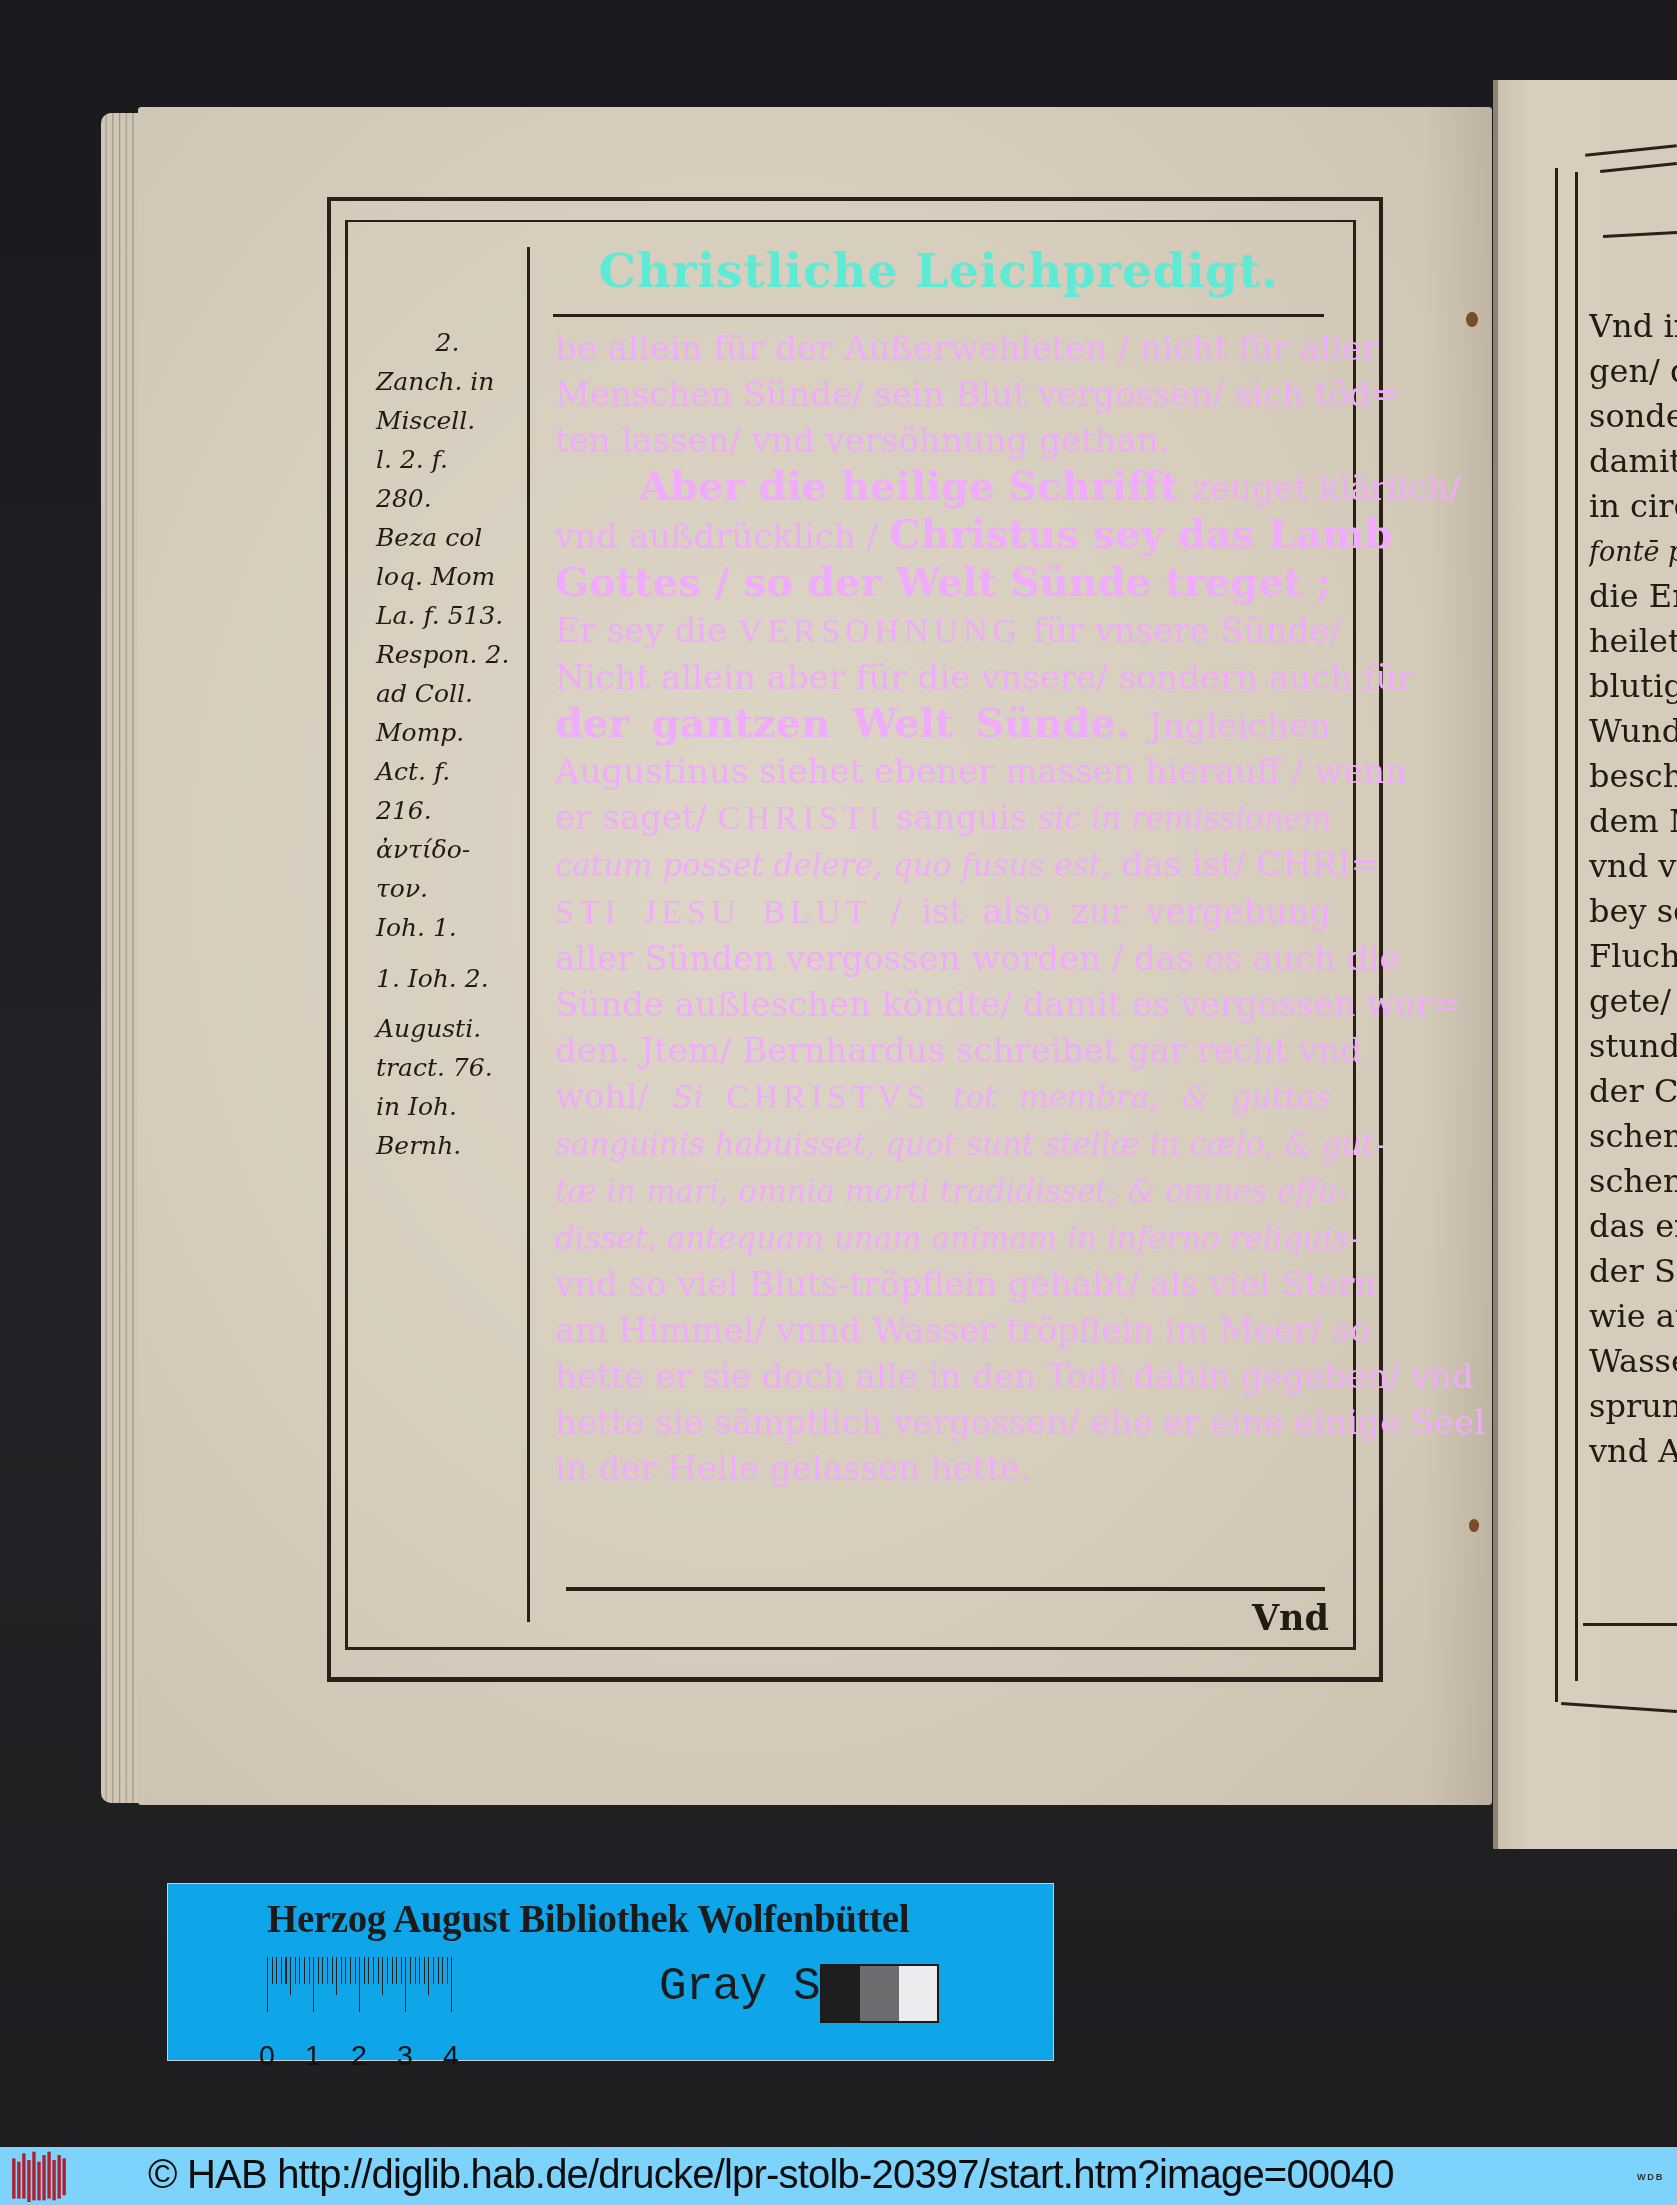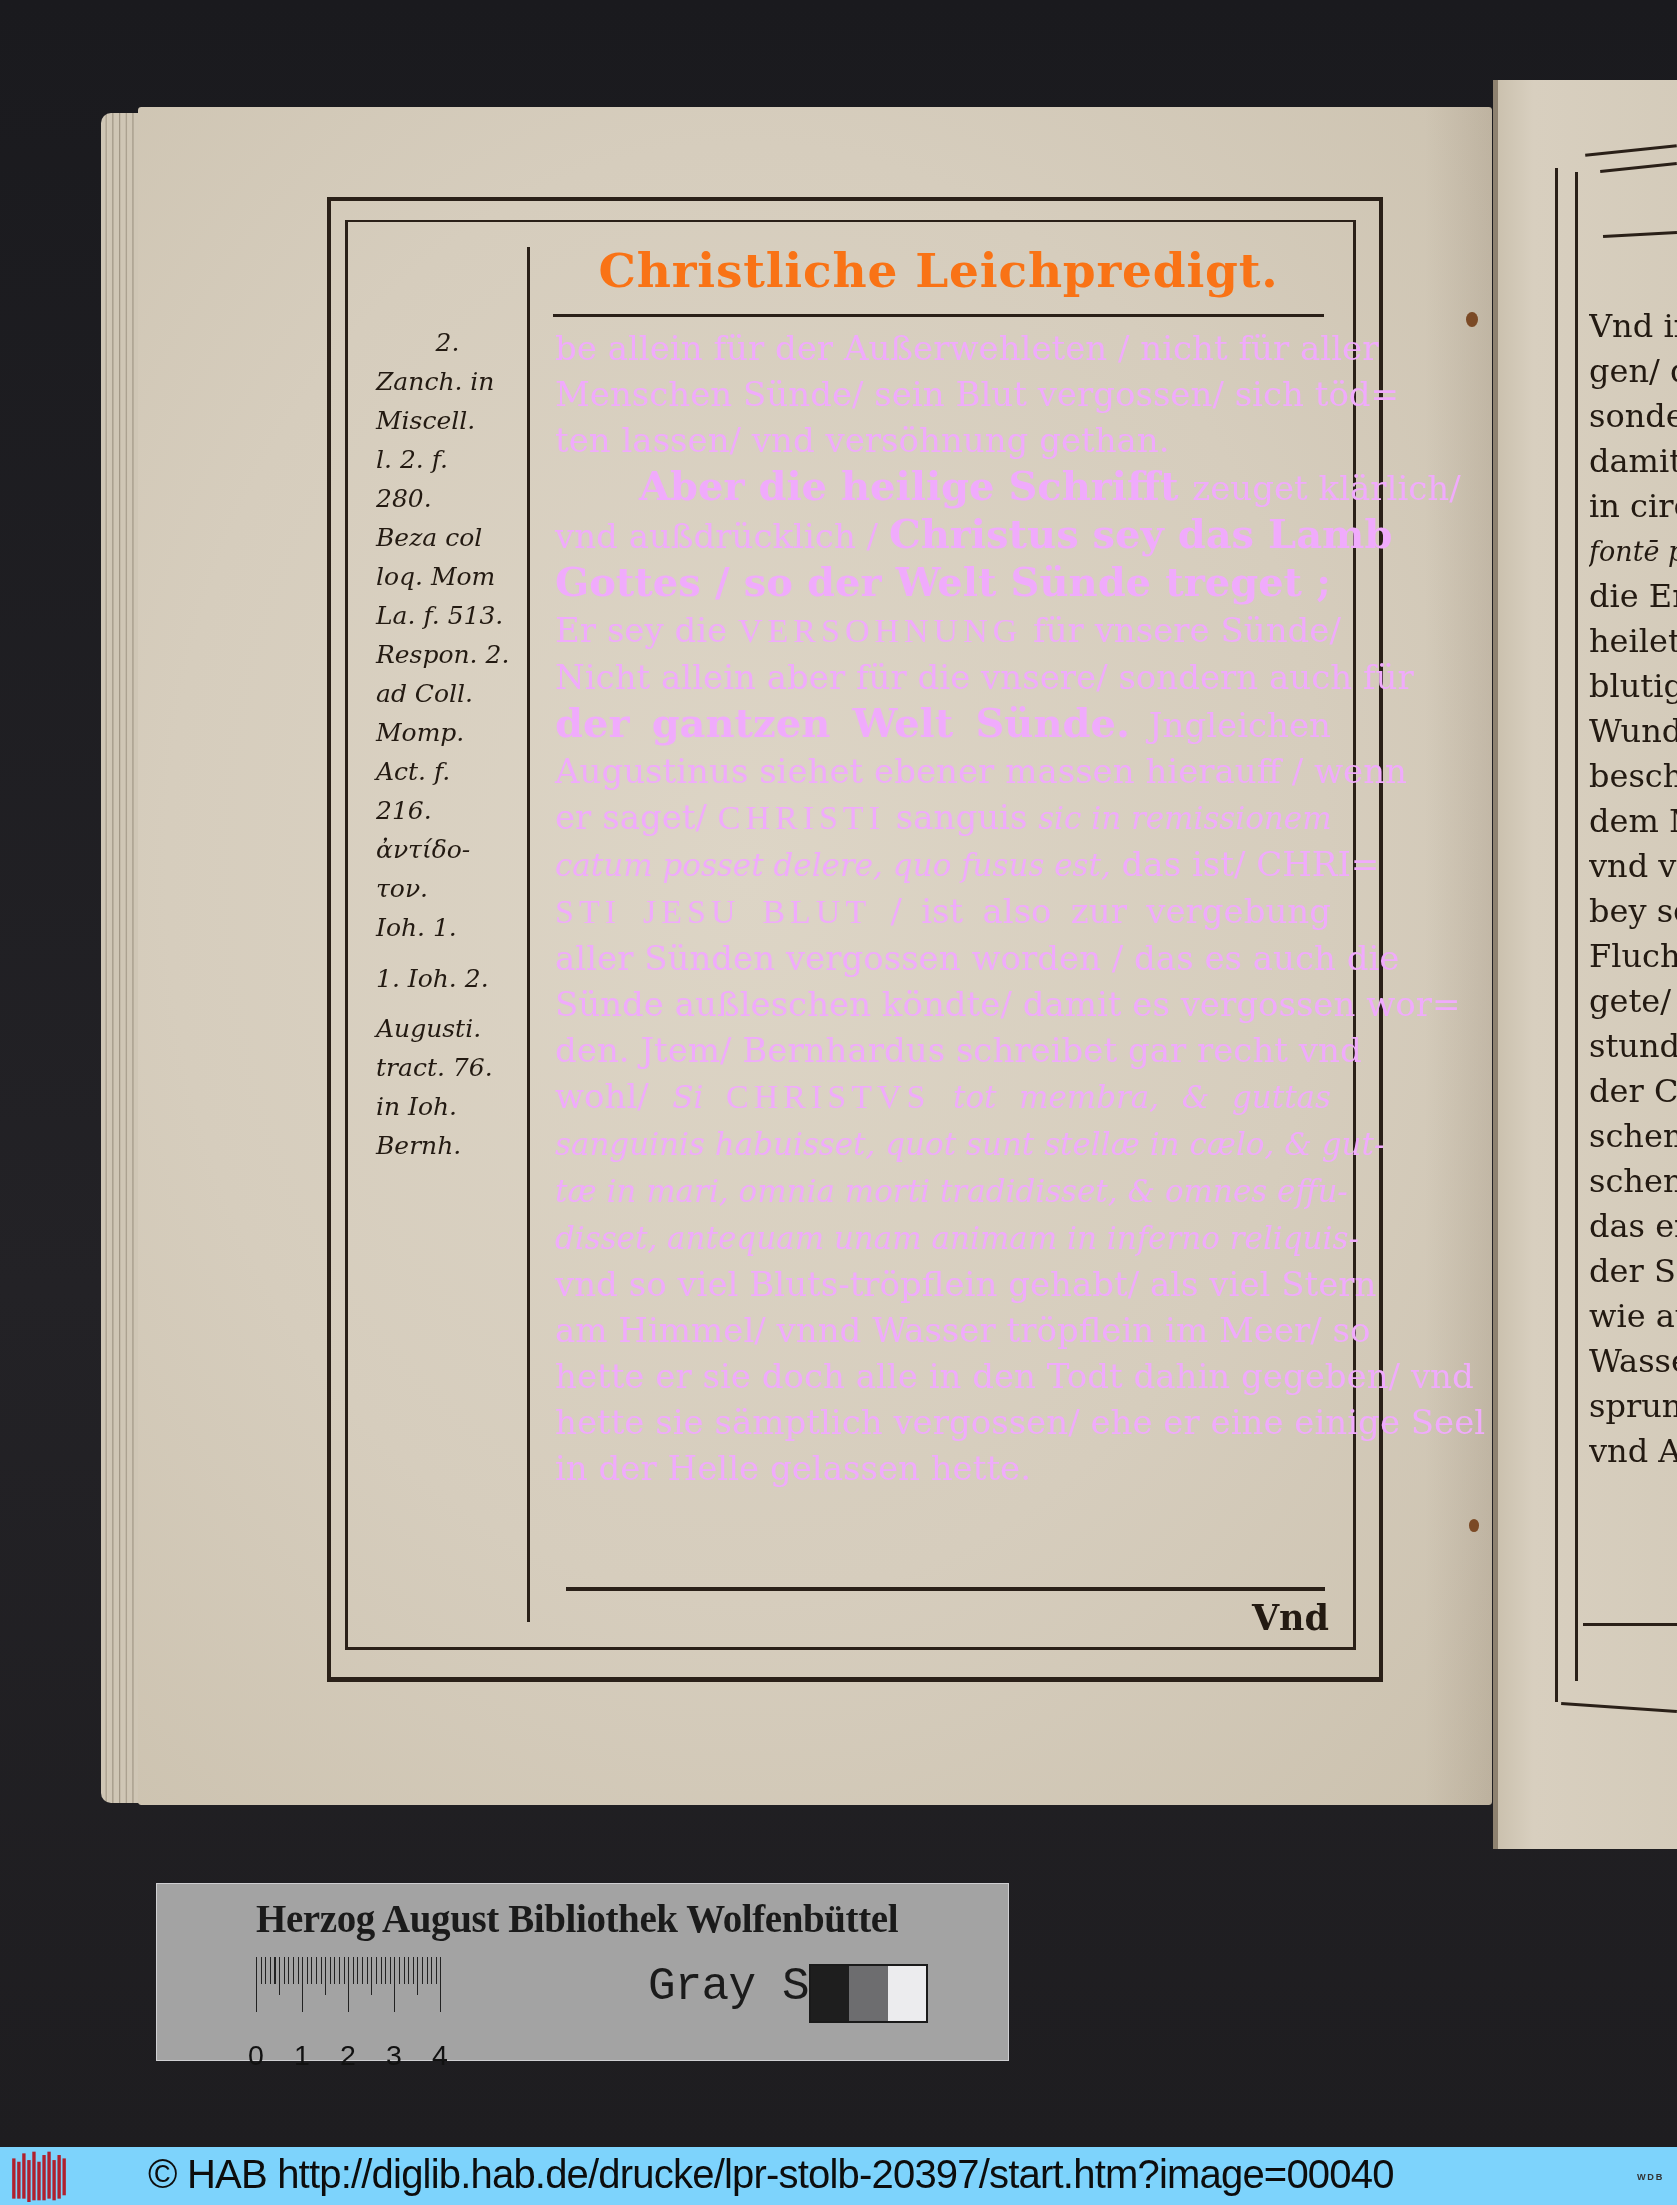--- a/index.html
+++ b/index.html
@@ -30,21 +30,21 @@
   
   .frame { position: absolute; border-color: #2a2018; border-style: solid; }
   .frame-outer { left: 327px; top: 197px; width: 1048px; height: 1476px; border-width: 4.2px 4.2px 5px 4.2px; }
   .frame-inner { left: 345px; top: 220px; width: 1005px; height: 1425px; border-width: 2.5px 3.4px 3.4px 3.4px; }
   .margin-rule { position: absolute; left: 527px; top: 247px; width: 2.5px; height: 1375px; background: #2a2018; }
   .header-rule { position: absolute; left: 553px; top: 314px; width: 771px; height: 3.4px; background: #2a2018; }
   .footer-rule { position: absolute; left: 566px; top: 1587px; width: 759px; height: 4.2px; background: #2a2018; }
 
   .running-head {
     position: absolute; left: 553px; top: 243px; width: 771px; text-align: center;
-    font-family: "DejaVu Serif", serif; font-weight: bold; font-size: 47px; color: #f97316;
+    font-family: "DejaVu Serif", serif; font-weight: bold; font-size: 47px; color: #5eead4;
     letter-spacing: 0.8px;
   }
   .body-text {
     position: absolute; left: 555px; top: 325px; width: 776px;
     font-family: "DejaVu Serif", serif; font-size: 34px; line-height: 46px; color: #f0abfc;
   }
   .body-text .line { display: block; white-space: nowrap; text-align: justify; text-align-last: justify; }
   .body-text .line.last { text-align-last: left; }
   .body-text .indent { padding-left: 84px; }
   .body-text .big { font-size: 40px; font-weight: bold; }
@@ -75,22 +75,22 @@
     position: absolute; left: 1589px; top: 304px; width: 101px; overflow: hidden;
     font-family: "DejaVu Serif", serif; font-size: 32px; line-height: 45px; color: #231a12;
   }
   .right-text .r { display: block; white-space: nowrap; }
   .right-text .it { font-style: italic; font-size: 27px; }
 
   .wormhole { position: absolute; width: 11.7px; height: 15px; border-radius: 50%; background: #7b4a26; }
 
   
   .scale-card {
-    position: absolute; left: 156px; top: 1883px; width: 851px; height: 176px;
-    background: #a3a3a3; border: 0.8px solid #cfcfd2;
+    position: absolute; left: 167px; top: 1883px; width: 851px; height: 176px;
+    background: #0ea5e9; border: 0.8px solid #cfcfd2; padding-left: 34px;
   }
   .scale-title {
     position: absolute; left: 99px; top: 11.7px;
     font-family: "Liberation Serif", serif; font-weight: bold; font-size: 39px; color: #1b1b1b;
     letter-spacing: -0.4px;
   }
   .ruler { position: absolute; left: 99px; top: 73px; width: 189px; height: 59px; }
   .tick { position: absolute; top: 0; width: 1.3px; background: #222; }
   .ruler-num { position: absolute; top: 82px; font-family: "Liberation Sans", sans-serif; font-size: 28.5px; color: #111; transform: translateX(-50%); }
   .gray-label {

